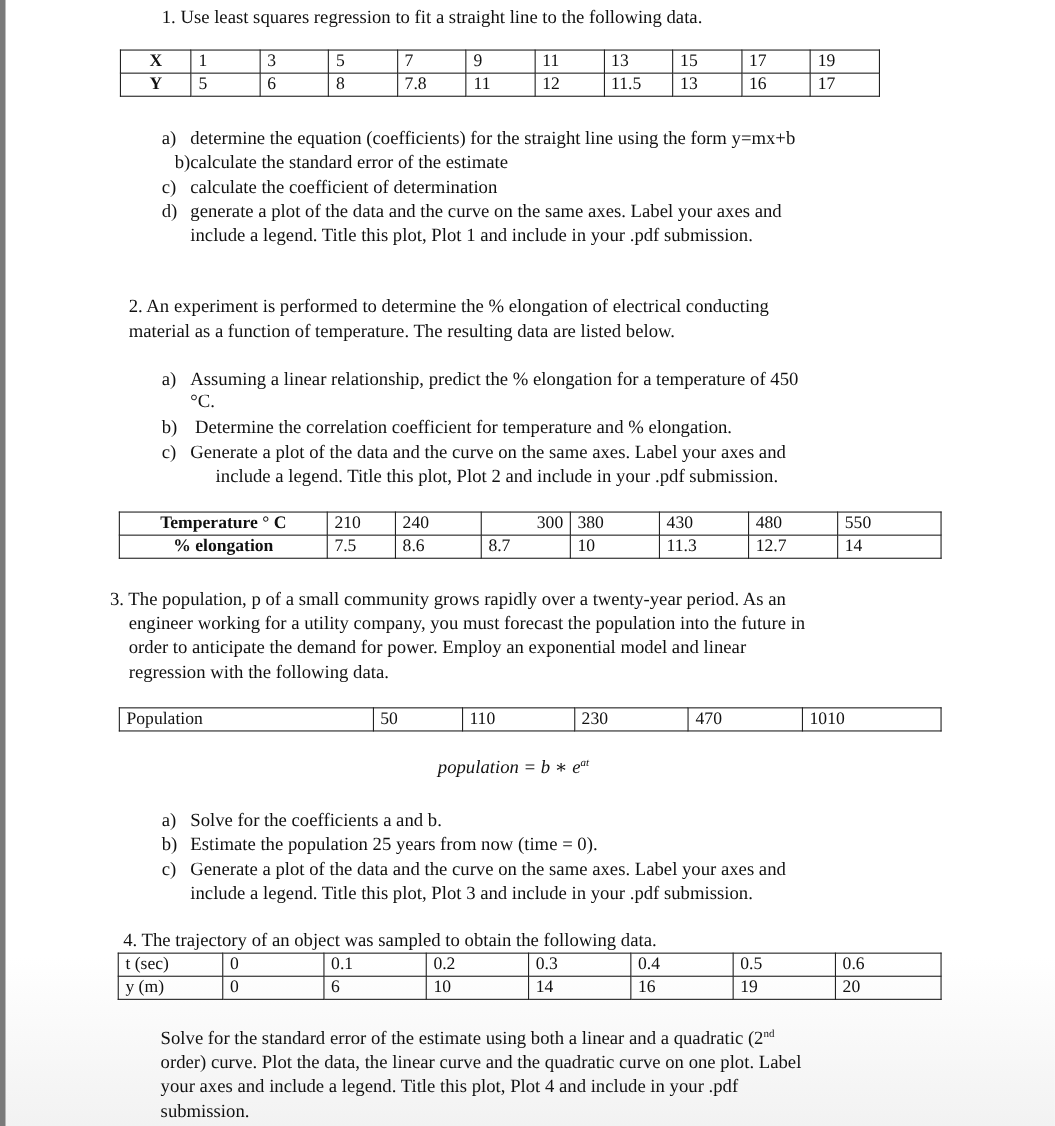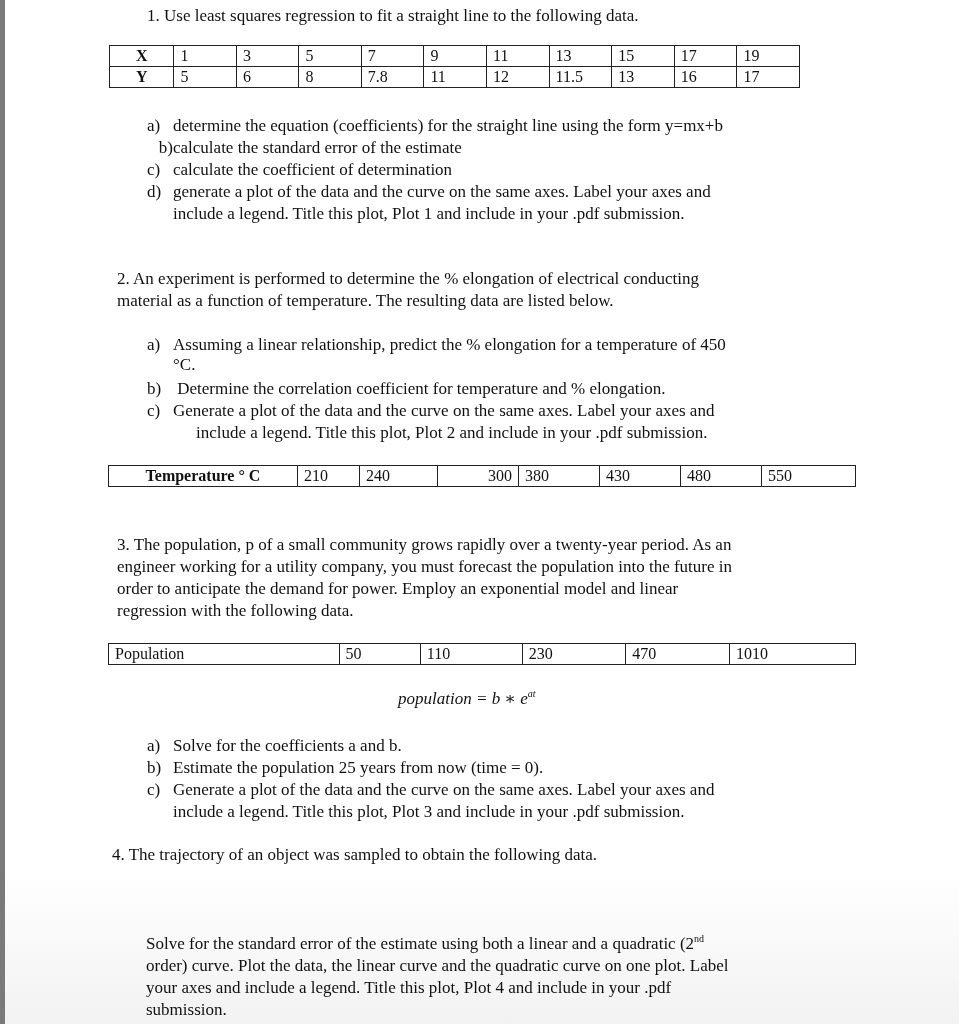--- a/index.html
+++ b/index.html
@@ -92,24 +92,34 @@
       <tr>
     <td class="hdr" style="width:176px;">Temperature  ° C</td>
     <td style="width:49px;">210</td>
     <td style="width:65px;">240</td>
     <td style="width:68px;text-align:right;">300</td>
     <td style="width:68px;">380</td>
     <td style="width:68px;">430</td>
     <td style="width:68px;">480</td>
     <td>550</td>
   </tr>
+  <tr>
+    <td class="hdr">% elongation</td>
+    <td>7.5</td>
+    <td>8.6</td>
+    <td>8.7</td>
+    <td>10</td>
+    <td>11.3</td>
+    <td>12.7</td>
+    <td>14</td>
+  </tr>
 </tbody>
   </table>
 
-<div class="abs txt" style="left:117px; top:534px;">3. The population, p of a small community grows rapidly over a twenty-year period.  As an</div>
+<div class="abs txt" style="left:100px; top:534px;">3. The population, p of a small community grows rapidly over a twenty-year period.  As an</div>
 <div class="abs txt" style="left:117px; top:556px;">engineer working for a utility company, you must forecast the population into the future in</div>
 <div class="abs txt" style="left:117px; top:578px;">order to anticipate the demand for power.  Employ an exponential model and linear</div>
 <div class="abs txt" style="left:117px; top:600px;">regression with the following data.</div>
 
 <table class="dt" style="left:108px; top:643px; width:748px;">
   <tbody>
   <tr>
     <td>Population</td>
     <td>50</td>
     <td>110</td>
@@ -132,20 +142,40 @@
 </div>
 <div class="list-item" style="left:147px; top:779px;">
   <span class="lbl">c)</span><span>Generate a plot of the data and the curve on the same axes.  Label your axes and</span>
 </div>
 <div class="list-item" style="left:173px; top:801px;">include a legend. Title this plot, Plot 3 and include in your .pdf submission.</div>
 
 <div class="abs txt" style="left:112px; top:844px;">4.  The trajectory of an object was sampled to obtain the following data.</div>
 
 <table class="dt" style="left:107px; top:866px; width:749px;">
   <tbody>
+      <tr>
+    <td style="width:82px;">t (sec)</td>
+    <td style="width:79px;">0</td>
+    <td style="width:80px;">0.1</td>
+    <td style="width:80px;">0.2</td>
+    <td style="width:80px;">0.3</td>
+    <td style="width:80px;">0.4</td>
+    <td style="width:80px;">0.5</td>
+    <td>0.6</td>
+  </tr>
+  <tr>
+    <td>y (m)</td>
+    <td>0</td>
+    <td>6</td>
+    <td>10</td>
+    <td>14</td>
+    <td>16</td>
+    <td>19</td>
+    <td>20</td>
+  </tr>
 </tbody>
   </table>
 
 <div class="abs txt" style="left:146px; top:933px;">
   <span>Solve for the standard error of the estimate using both a linear and a quadratic (2</span><sup>nd</sup>
 </div>
 <div class="abs txt" style="left:146px; top:955px;">order) curve.  Plot the data, the linear curve and the quadratic curve on one plot. Label</div>
 <div class="abs txt" style="left:146px; top:977px;">your axes and include a legend. Title this plot, Plot 4 and include in your .pdf</div>
 <div class="abs txt" style="left:146px; top:999px;">submission.</div>
 

